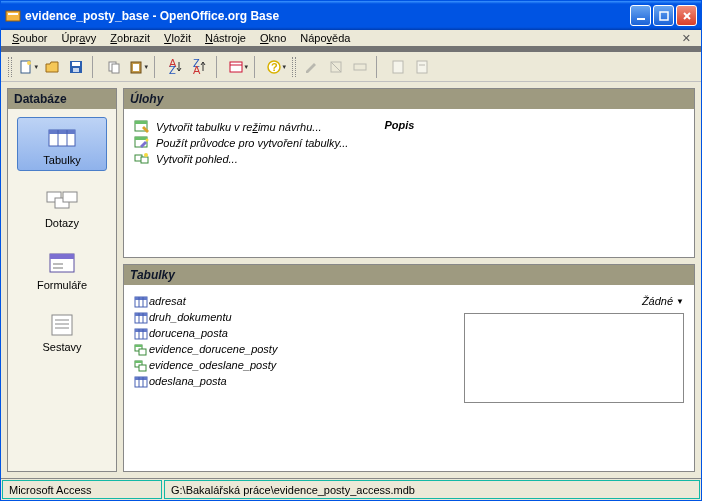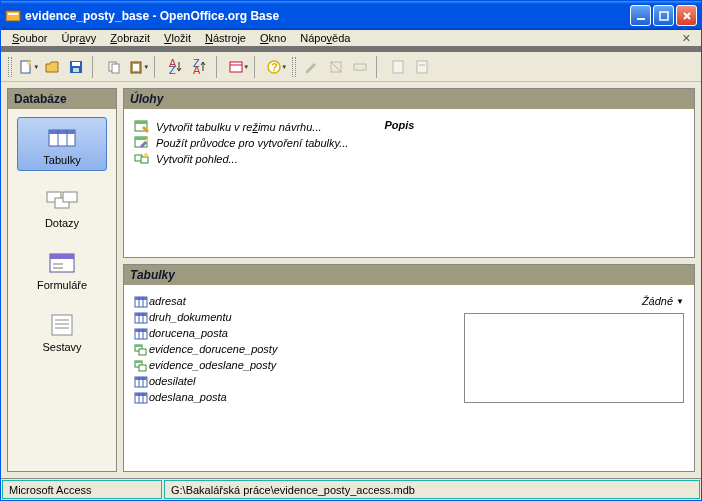--- a/index.html
+++ b/index.html
@@ -340,31 +340,20 @@
             </div>
             <div class="table-item">
               <span>
                   <svg width="14" height="14">
                     <rect x="1" y="2" width="12" height="10" fill="#fff" stroke="#4761b3"></rect>
                     <rect x="1" y="2" width="12" height="3" fill="#6279c9"></rect>
                     <line x1="5" y1="2" x2="5" y2="12" stroke="#4761b3"></line>
                     <line x1="9" y1="2" x2="9" y2="12" stroke="#4761b3"></line>
                   </svg>
                 </span>
-              <span>odesilatel</span>
-            </div>
-            <div class="table-item">
-              <span>
-                  <svg width="14" height="14">
-                    <rect x="1" y="2" width="12" height="10" fill="#fff" stroke="#4761b3"></rect>
-                    <rect x="1" y="2" width="12" height="3" fill="#6279c9"></rect>
-                    <line x1="5" y1="2" x2="5" y2="12" stroke="#4761b3"></line>
-                    <line x1="9" y1="2" x2="9" y2="12" stroke="#4761b3"></line>
-                  </svg>
-                </span>
               <span>odeslana_posta</span>
             </div>
           </div>
           <div class="right-side">
             <div class="preview-dd">
               <span>Žádné</span>
               <span style="font-size:8px">▼</span>
             </div>
             <div class="preview-box"></div>
           </div>

